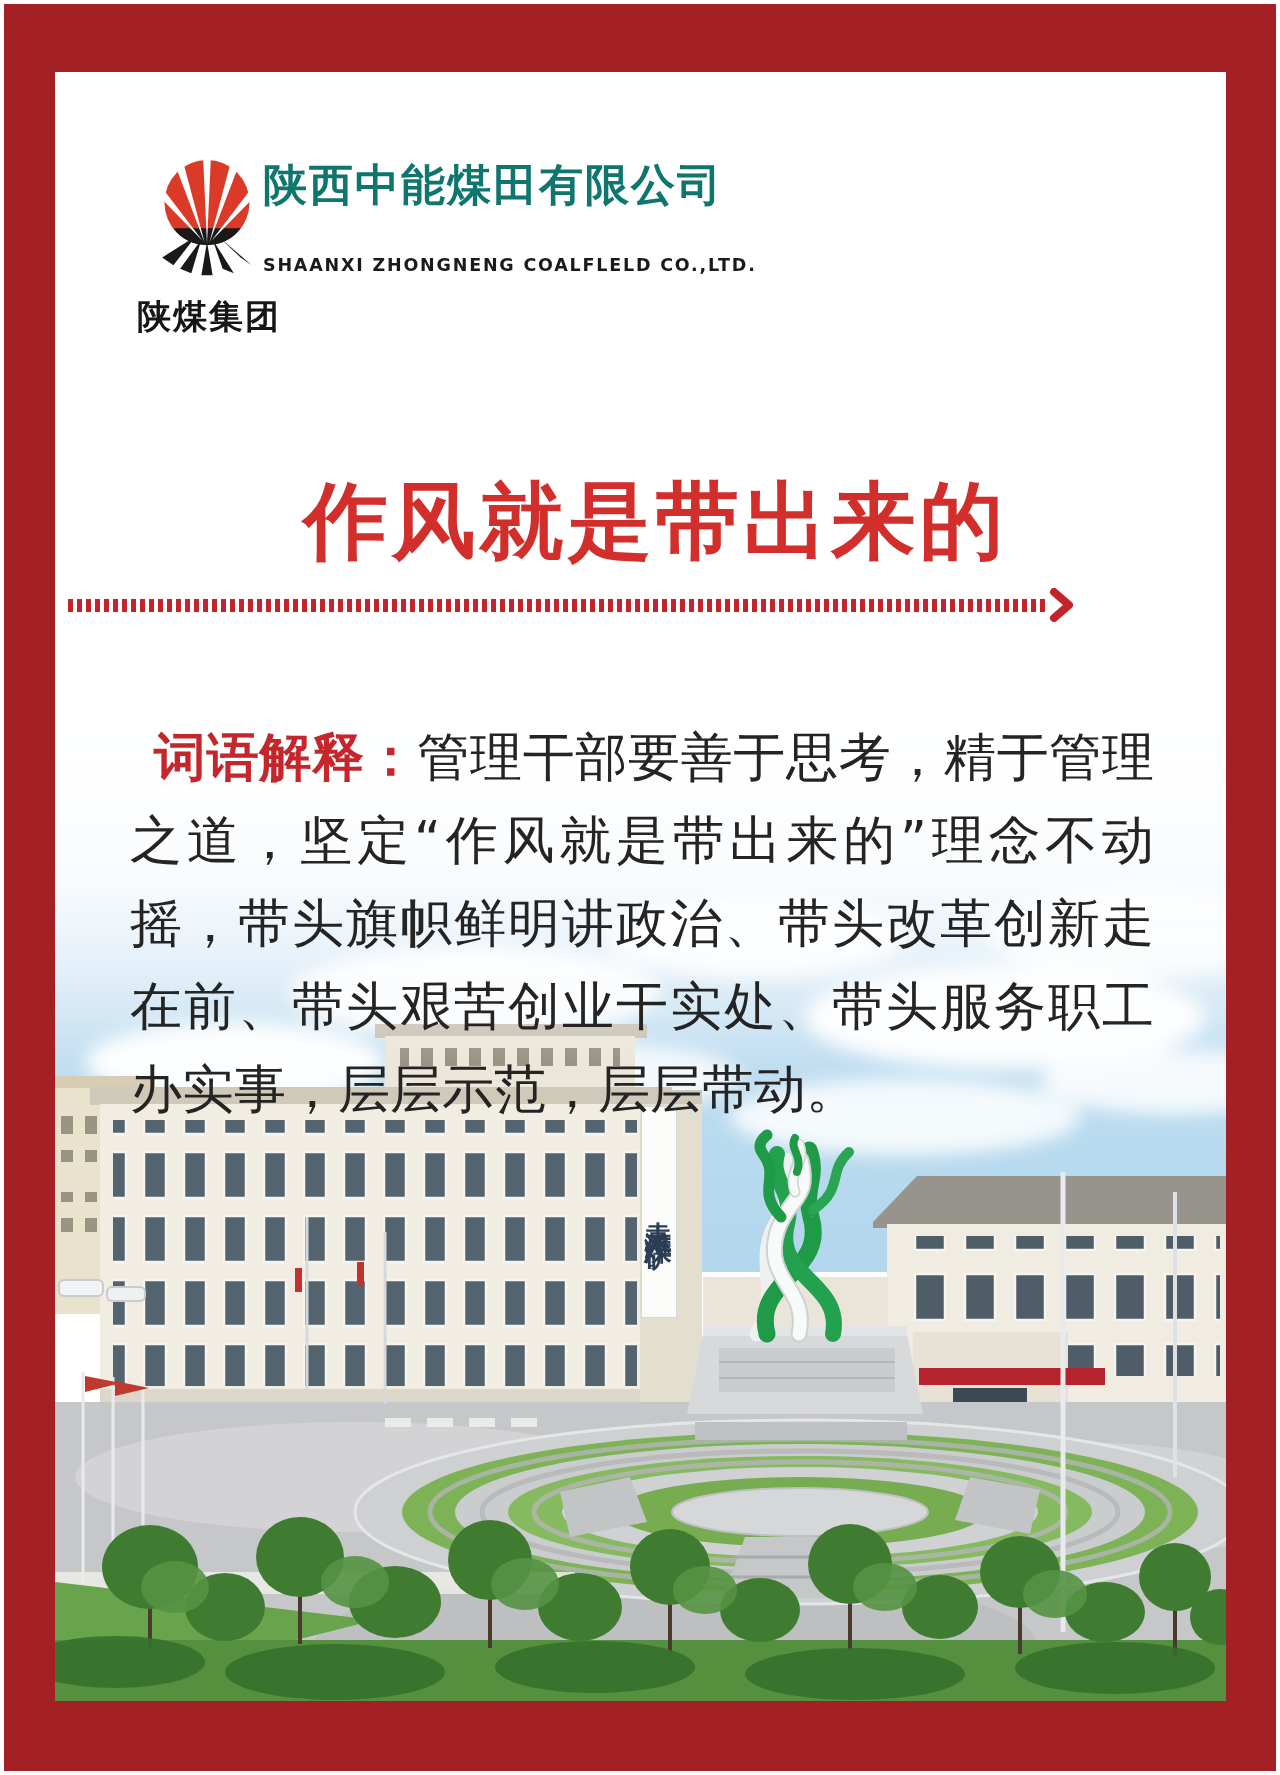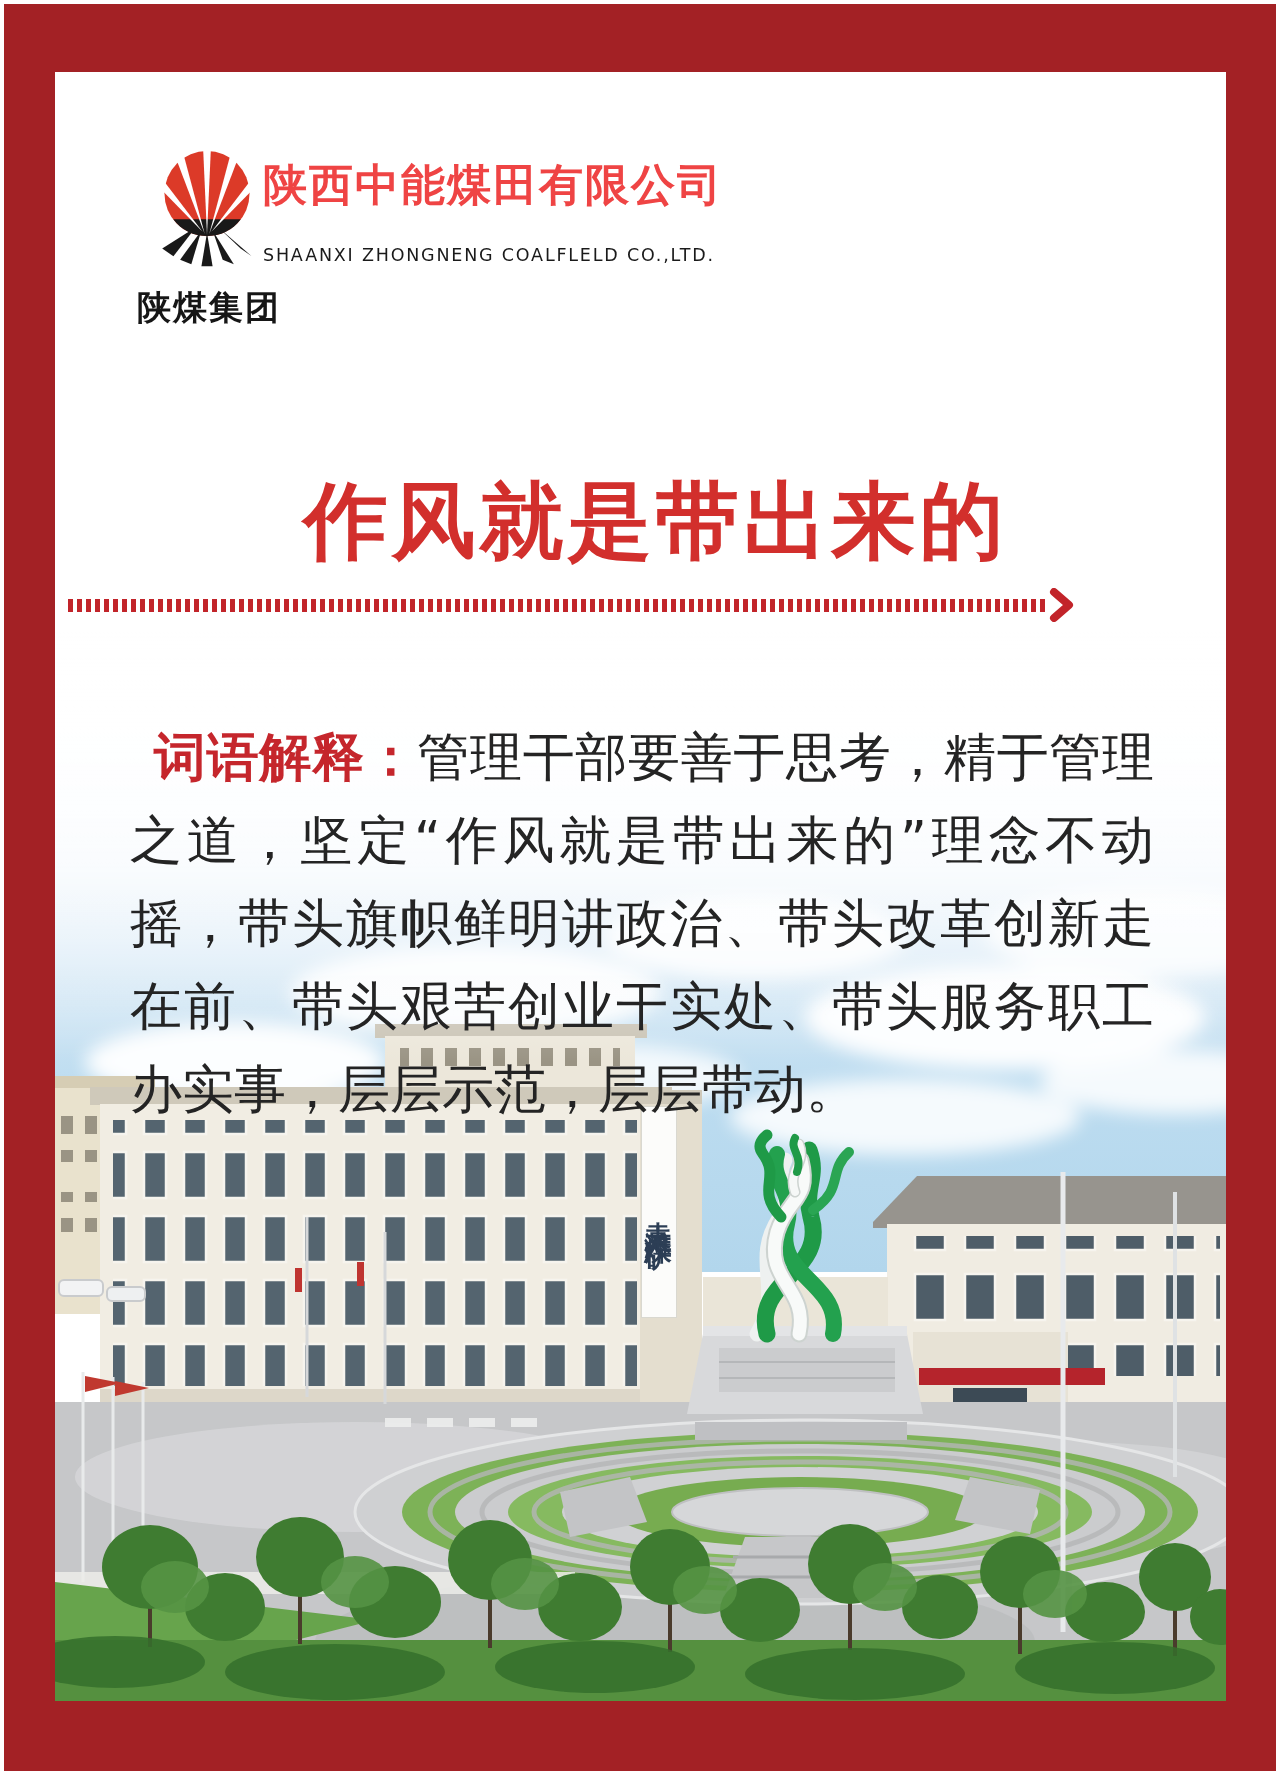--- a/index.html
+++ b/index.html
@@ -17,28 +17,28 @@
     width:1280px;height:1775px;position:relative;background:#ffffff;
     overflow:hidden;font-family:"DejaVu Sans","Liberation Sans",sans-serif;
   }
   .frame{position:absolute;inset:4px;background:var(--frame-red);}
   .page{
     position:absolute;left:51px;top:68px;width:1171px;height:1629px;
     background:#ffffff;overflow:hidden;
   }
   
   .header{position:absolute;left:0;top:0;width:100%;height:260px;z-index:3;}
-  .logo-block{position:absolute;left:82px;top:69px;width:140px;text-align:center;}
+  .logo-block{position:absolute;left:82px;top:78px;width:140px;text-align:center;}
   .logo-block svg{display:block;width:140px;height:150px;margin:0 auto;}
   .logo-caption{
     margin-top:-6px;font-size:34px;font-weight:800;color:#161616;letter-spacing:2px;white-space:nowrap;
   }
   .company{position:absolute;left:208px;top:84px;}
-  .company .cn{font-size:44px;font-weight:900;color:#ef4444;letter-spacing:2px;white-space:nowrap;}
-  .company .en{margin-top:30px;font-size:17.5px;font-weight:400;color:#1a1a1a;letter-spacing:1.8px;white-space:nowrap;}
+  .company .cn{font-size:44px;font-weight:900;color:#0f766e;letter-spacing:2px;white-space:nowrap;}
+  .company .en{margin-top:40px;font-size:17.5px;font-weight:700;color:#1a1a1a;letter-spacing:1.8px;white-space:nowrap;}
   
   .main-title{
     position:absolute;left:0;top:392px;width:100%;margin:15px;z-index:3;
     text-align:center;font-size:84px;line-height:1;font-weight:900;
     color:var(--title-red);letter-spacing:4px;white-space:nowrap;
   }
   
   .divider{position:absolute;left:13px;top:516px;width:1007px;height:34px;display:flex;align-items:center;z-index:3;}
   .divider .dots{
     flex:1;height:13px;

